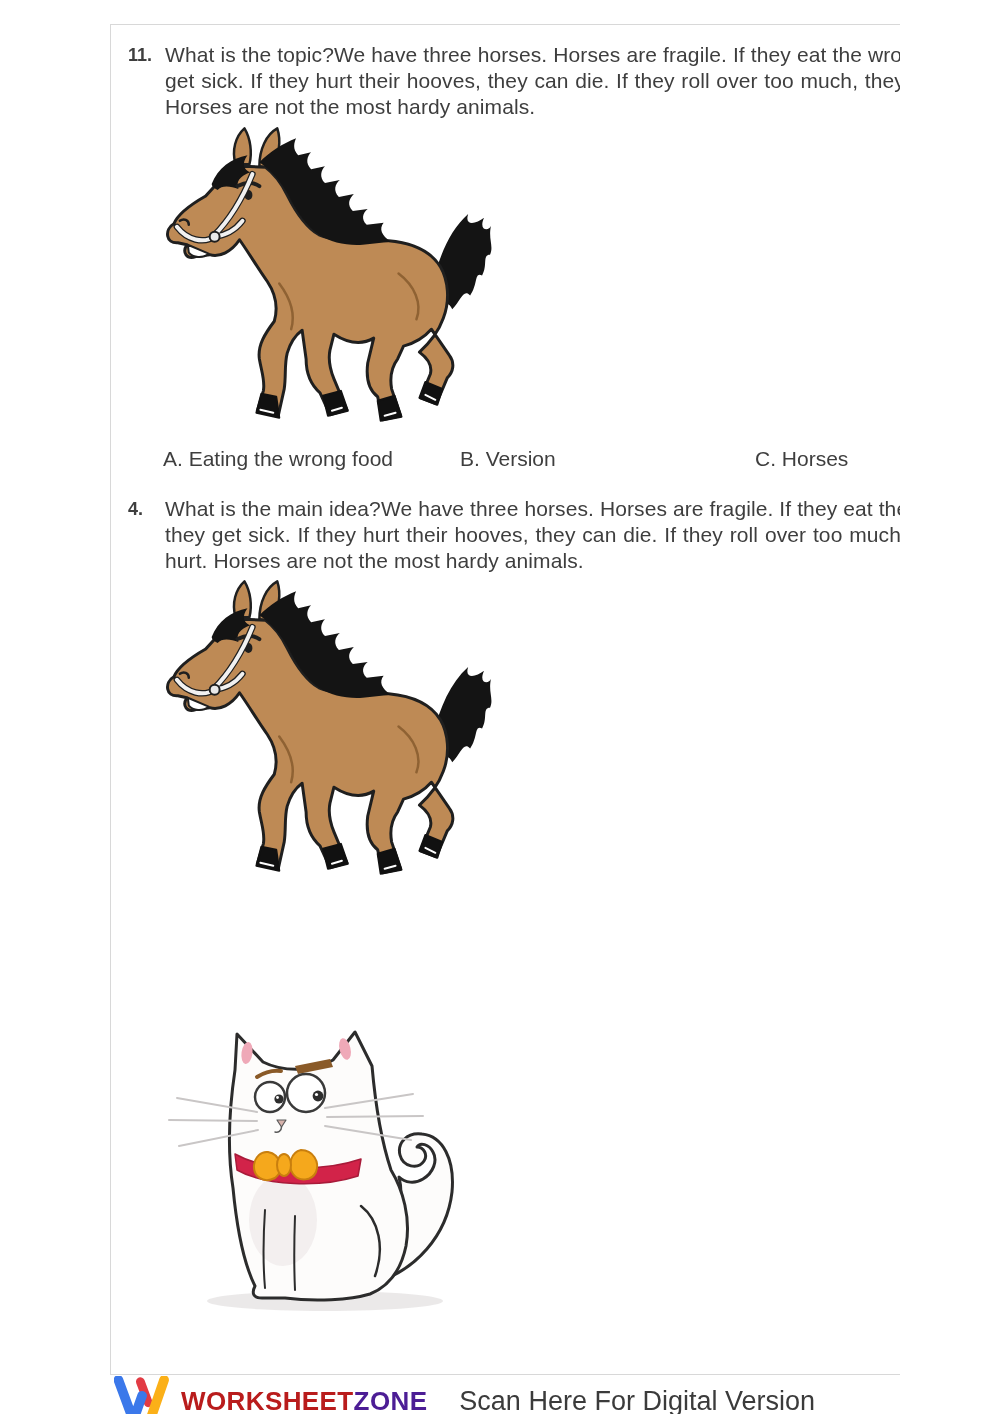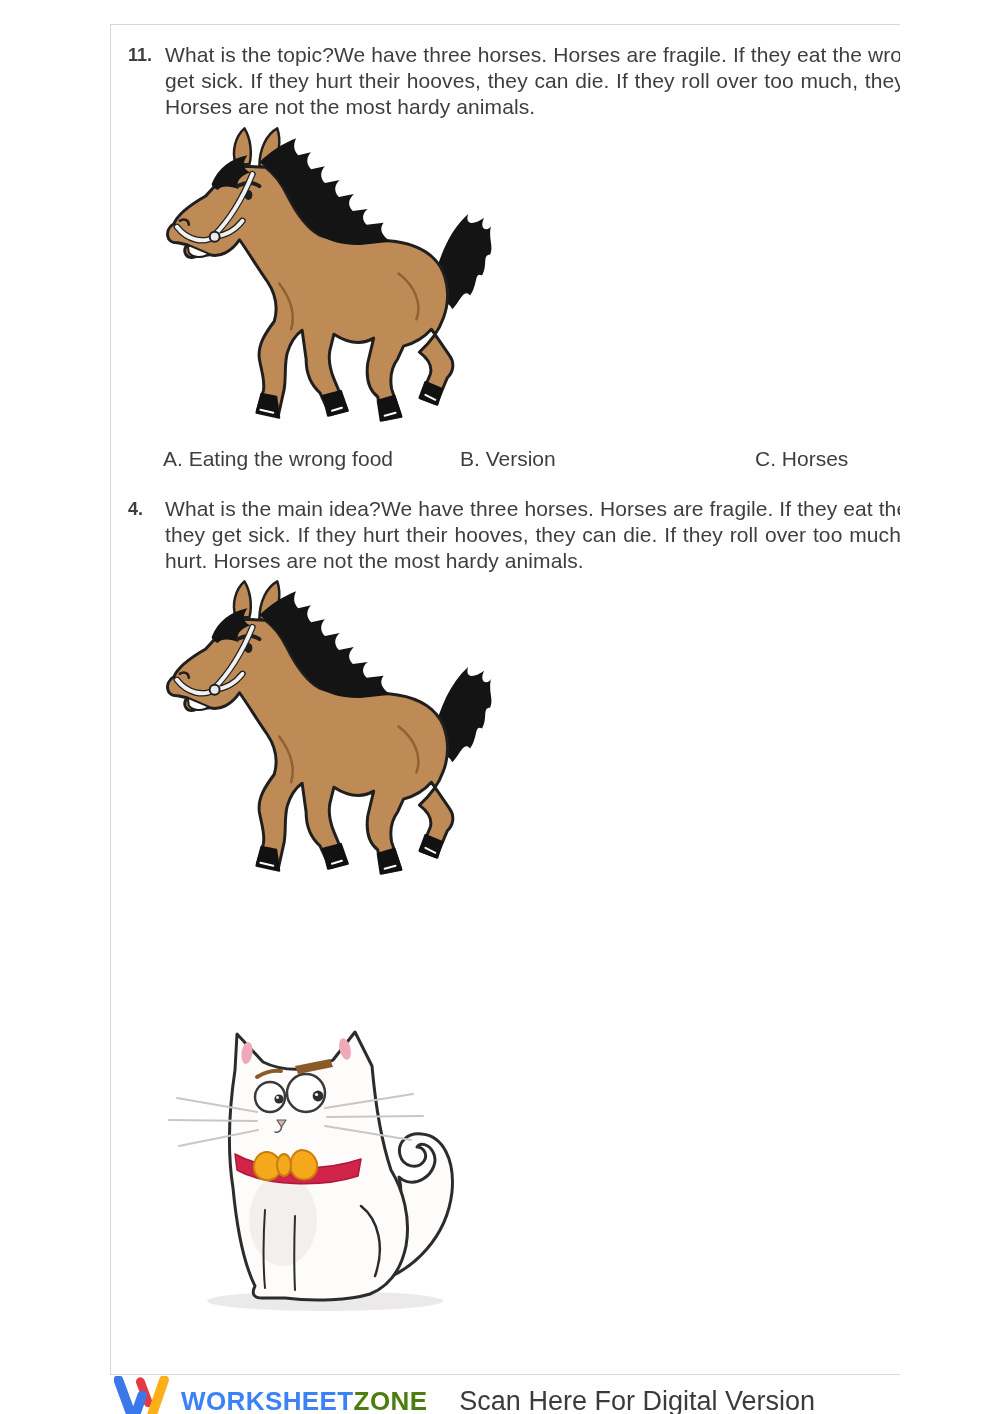--- a/index.html
+++ b/index.html
@@ -18,22 +18,22 @@
   .qtext {
     width:860px; font-size:21px; line-height:26px;
     text-align:justify; letter-spacing:0.1px;
   }
   .options { position:absolute; left:0; width:1000px; height:24px; }
   .option { position:absolute; font-size:21px; line-height:22px; white-space:nowrap; }
   .opt-a { left:63px; } .opt-b { left:360px; } .opt-c { left:655px; }
   .illus { position:absolute; }
   .footer-logo { position:absolute; left:14px; top:1364px; display:flex; align-items:center; gap:9px; }
   .brand-text { font-size:26px; font-weight:700; letter-spacing:0.4px; white-space:nowrap; }
-  .brand-blue { color:#3b82f6;text-align:right; }
-  .brand-orange { color:#4d7c0f; }
+  .brand-blue { color:#b91c1c;text-align:right; }
+  .brand-orange { color:#4c1d95; }
   .scan-text {
     position:absolute; right:85px; top:1374px;
     font-size:27px; color:#3b3b3b; white-space:nowrap;
   }
   .qr-box {
     position:absolute; left:928px; top:1343px; width:68px; height:68px;
     background:#ffffff; padding:3px;
   }
   .qr-box svg { display:block; width:62px; height:62px; }
 </style>

